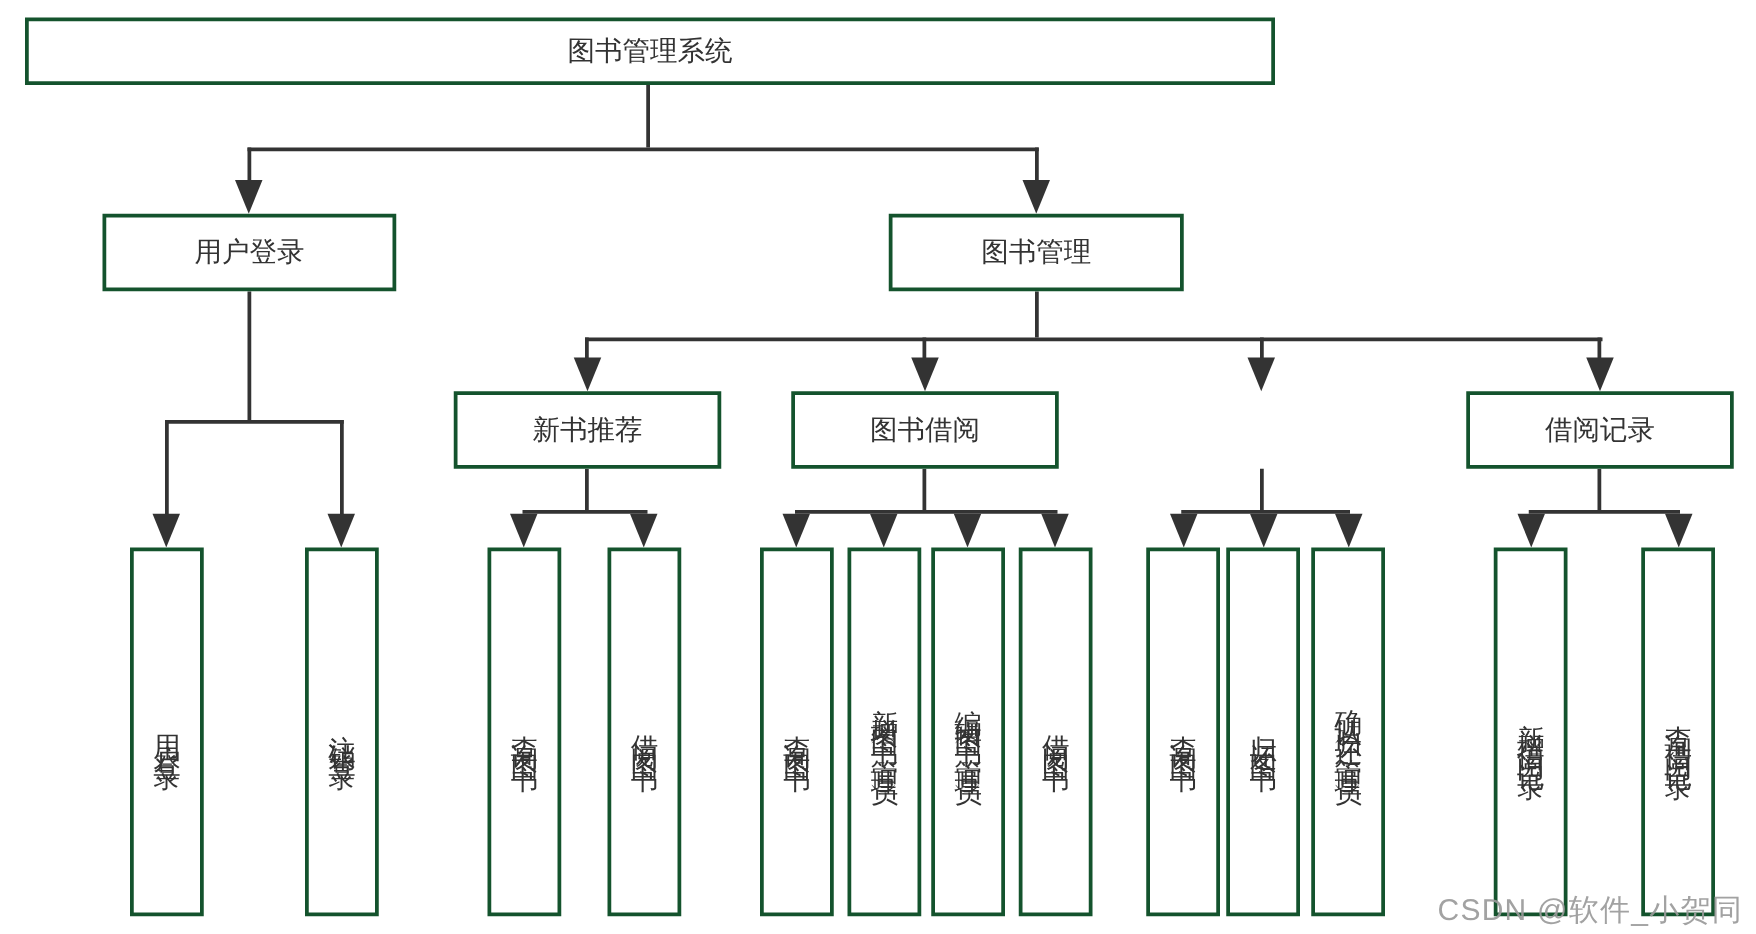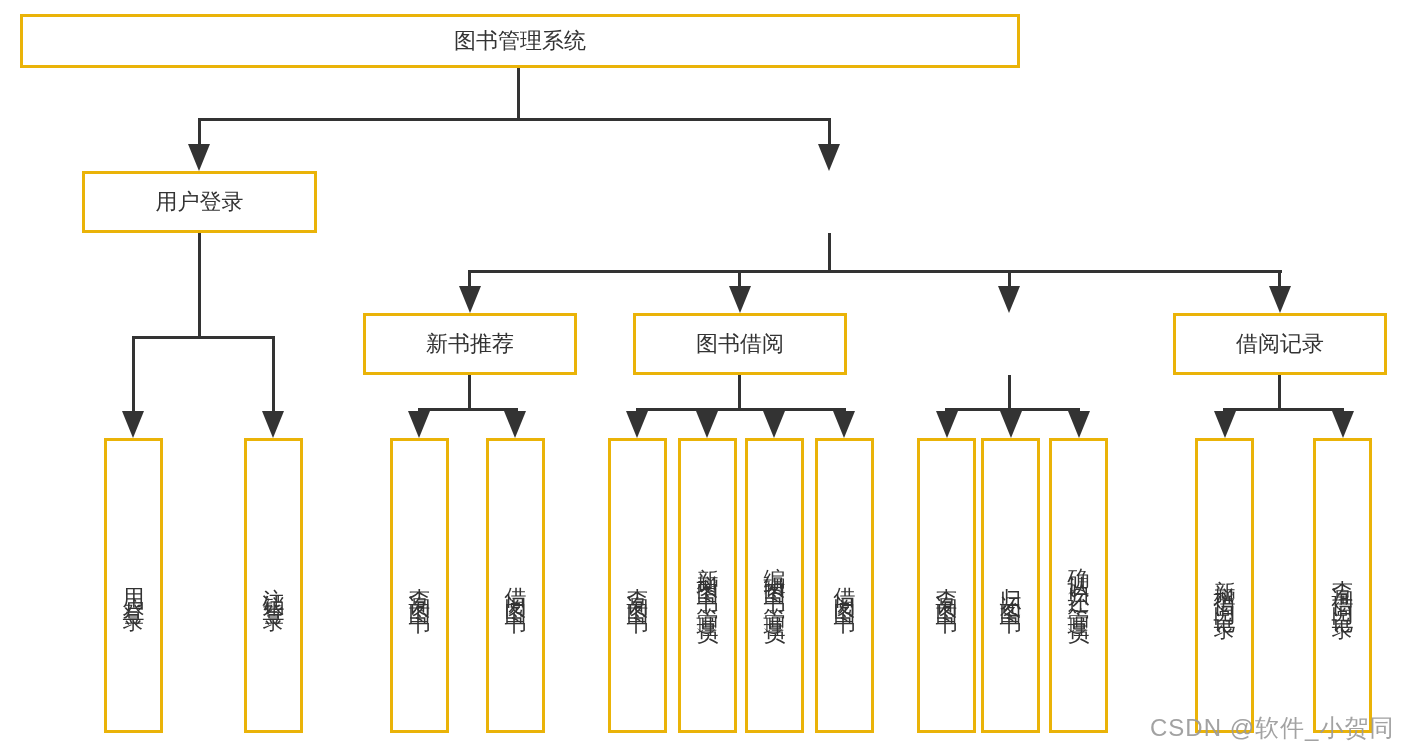--- a/index.html
+++ b/index.html
@@ -2,21 +2,21 @@
 <html><head>
 <meta charset="utf-8">
 <style>
   html,body { margin:0; padding:0; background:#ffffff; }
   .canvas {
     position:relative; width:1405px; height:747px; background:#ffffff;
     font-family:"Liberation Sans","DejaVu Sans",sans-serif; overflow:hidden;
   }
   .node {
     position:absolute; box-sizing:border-box;
-    border:3px solid #eab308; background:#ffffff;
+    border:3px solid #14532d; background:#ffffff;
     display:flex; align-items:center; justify-content:center;
     font-size:22px; color:#333333; z-index:2;
   }
   .node span { white-space:nowrap; }
   .node.vertical span {
     writing-mode:vertical-rl; text-orientation:mixed;
     letter-spacing:8px; white-space:normal;
   }
   .hline { position:absolute; height:3px; background:#333333; z-index:1; }
   .vline { position:absolute; width:3px;  background:#333333; z-index:1; }
@@ -35,20 +35,23 @@
 <body>
 
 <div class="canvas">
 
   <div class="node" style="left:20px;top:14px;width:1000px;height:54px">
     <span>图书管理系统</span>
   </div>
 
   <div class="node" style="left:82px;top:171px;width:235px;height:62px">
     <span>用户登录</span>
+  </div>
+  <div class="node" style="left:711px;top:171px;width:236px;height:62px">
+    <span>图书管理</span>
   </div>
 
   <div class="node" style="left:363px;top:313px;width:214px;height:62px">
     <span>新书推荐</span>
   </div>
   <div class="node" style="left:633px;top:313px;width:214px;height:62px">
     <span>图书借阅</span>
   </div>
   <div class="node" style="left:1173px;top:313px;width:214px;height:62px">
     <span>借阅记录</span>

